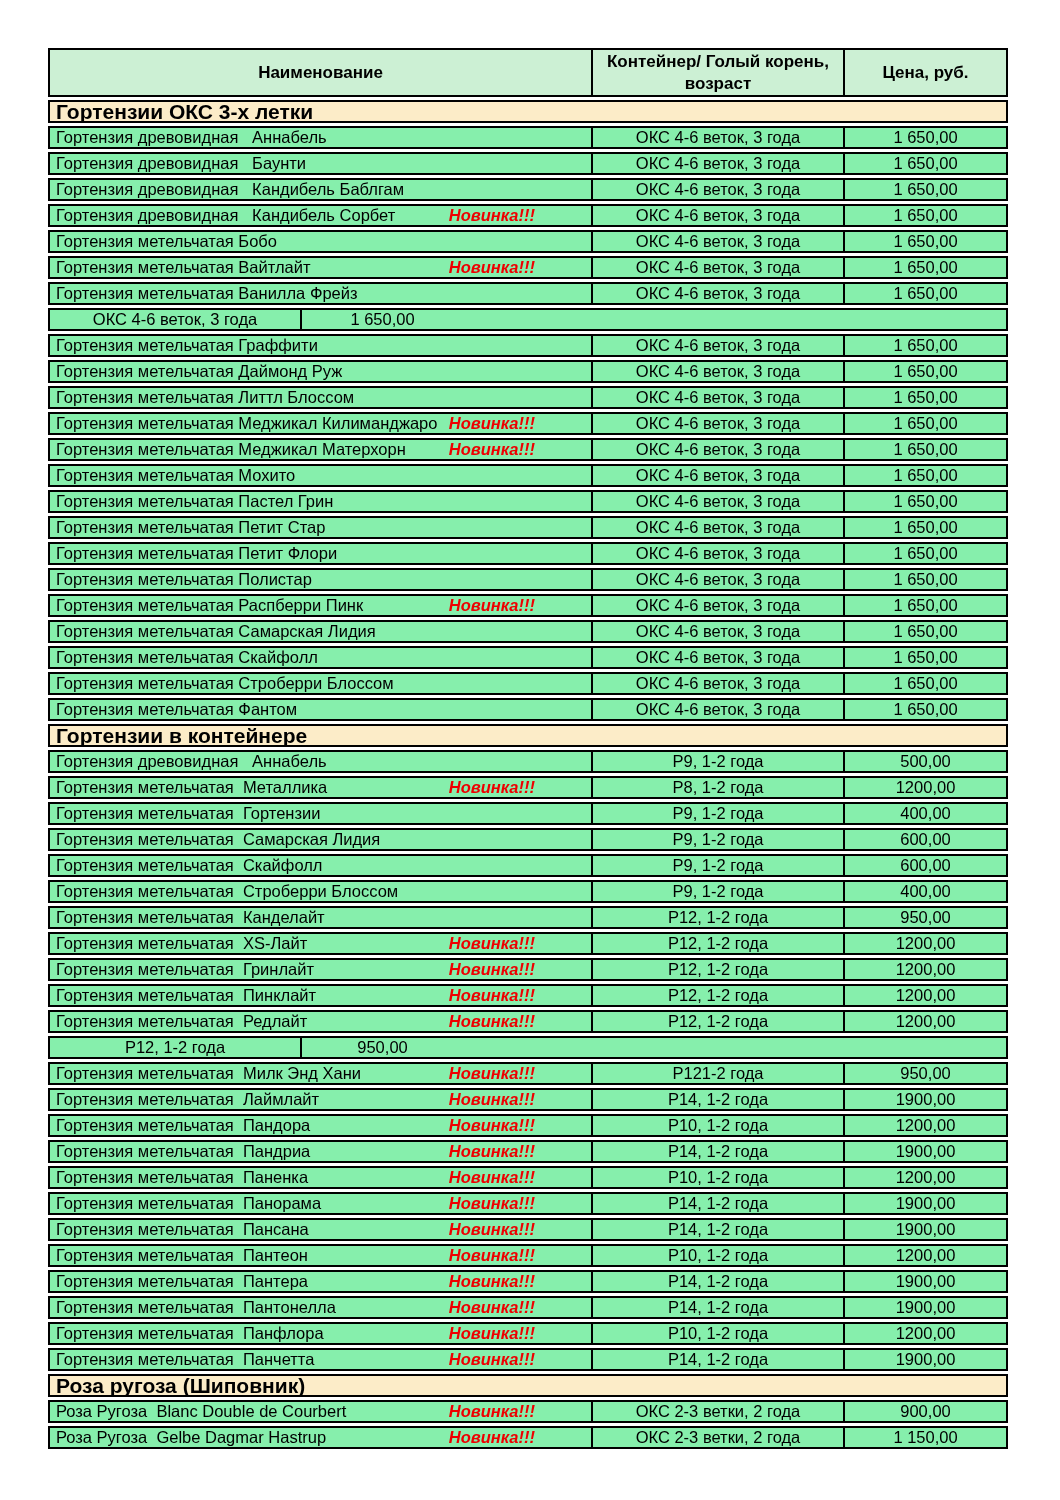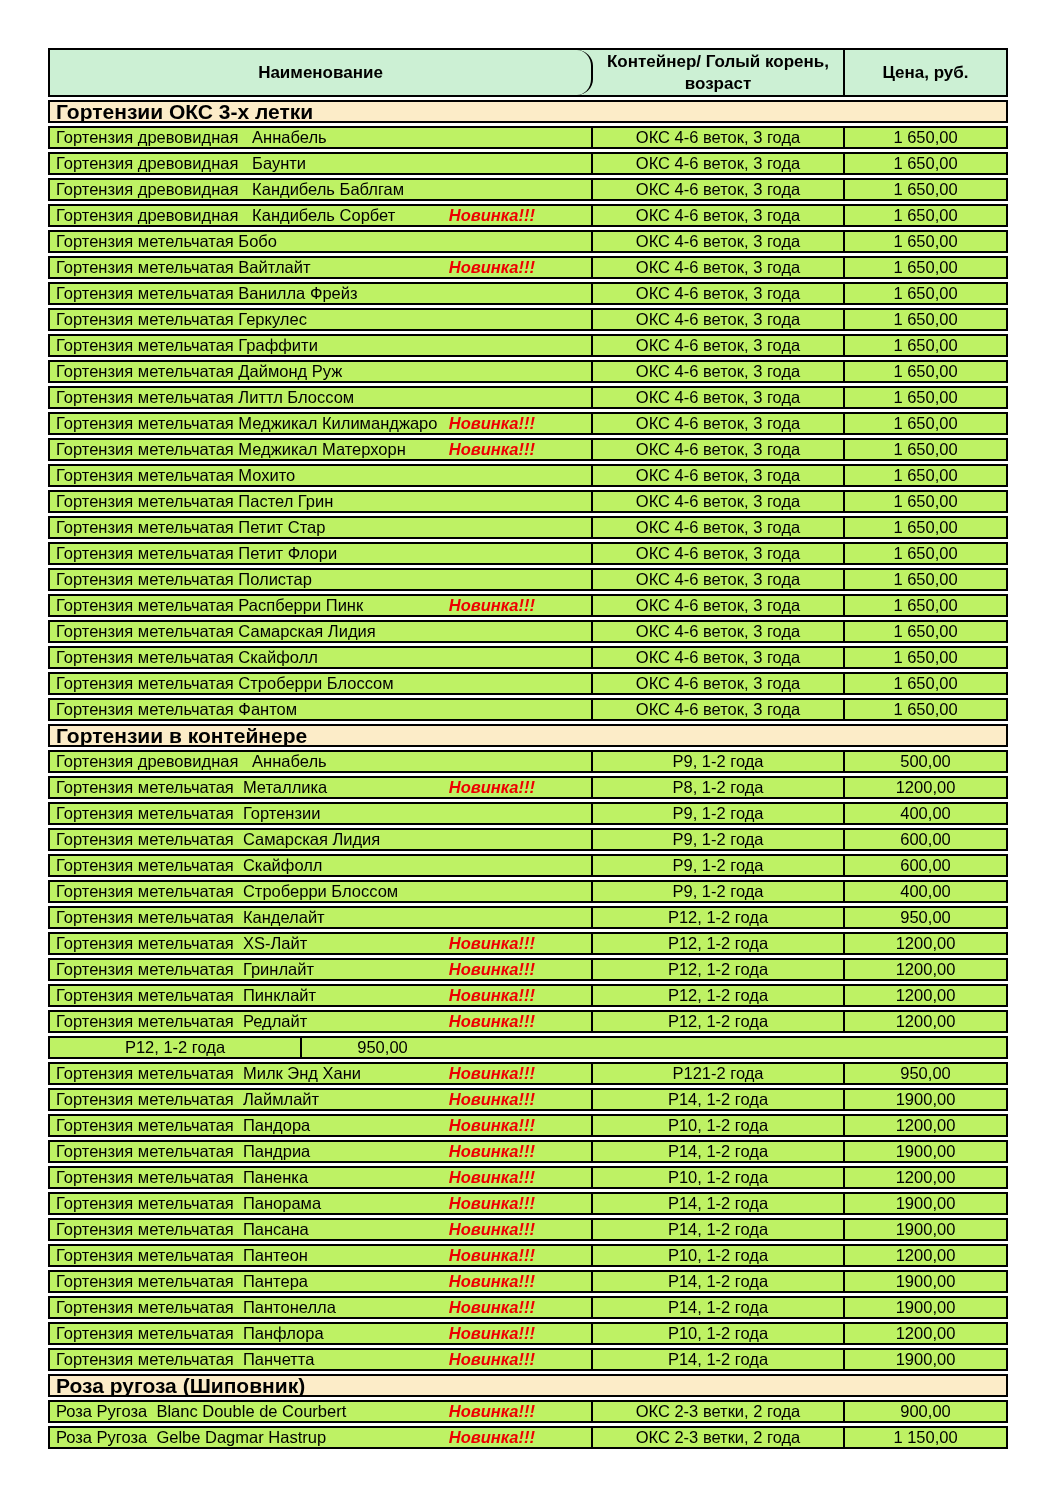--- a/index.html
+++ b/index.html
@@ -10,35 +10,35 @@
     color: #000;
     overflow: hidden;
   }
   .page { padding: 48px 0 0 48px; }
   .table { width: 960px; }
 
   .row {
     display: flex;
     border: 2px solid var(--border, #000);
     margin-bottom: 3px;
-    background: #bef264;
+    background: #86efac;
     align-items: stretch;
   }
   .cell {
     display: flex;
     align-items: center;
     overflow: hidden;
   }
   .name-cell  { width: 543px; padding-left: 6px; border-right: 2px solid var(--border, #000); }
   .cont-cell  { width: 252px; justify-content: center; text-align: center; border-right: 2px solid var(--border, #000); }
   .price-cell { width: 161px; justify-content: center; text-align: center; }
 
   .header-row { height: 49px; background: var(--header-bg, #ccf0d4); }
   .header-row .cell { font-weight: bold; font-size: 17px; justify-content: center; text-align: center; line-height: 1.25; }
-  .header-row .name-cell { padding-left: 0; border-radius: 16px; }
+  .header-row .name-cell { padding-left: 0; }
 
   .section-row { height: 23px; background: var(--section-bg, #fcecc8); }
   .section-cell { width: 100%; font-weight: bold; font-size: 21px; padding-left: 6px; }
 
   .data-row { height: 23px; }
   .data-row .cell { font-size: 16.5px; line-height: 1; }
   .nm { white-space: pre; padding-right: 8px; }
   .nov {
     color: var(--novelty-red, #ee0000);
     font-weight: bold;
@@ -107,23 +107,20 @@
           <div class="cell price-cell">1 650,00</div>
         </div>
         <div class="row data-row">
           <div class="cell name-cell">
             <span class="nm">Гортензия метельчатая Ванилла Фрейз</span>
           </div>
           <div class="cell cont-cell">ОКС 4-6 веток, 3 года</div>
           <div class="cell price-cell">1 650,00</div>
         </div>
         <div class="row data-row">
-          <div class="cell name-cell">
-            <span class="nm">Гортензия метельчатая Геркулес</span>
-          </div>
           <div class="cell cont-cell">ОКС 4-6 веток, 3 года</div>
           <div class="cell price-cell">1 650,00</div>
         </div>
         <div class="row data-row">
           <div class="cell name-cell">
             <span class="nm">Гортензия метельчатая Граффити</span>
           </div>
           <div class="cell cont-cell">ОКС 4-6 веток, 3 года</div>
           <div class="cell price-cell">1 650,00</div>
         </div>

